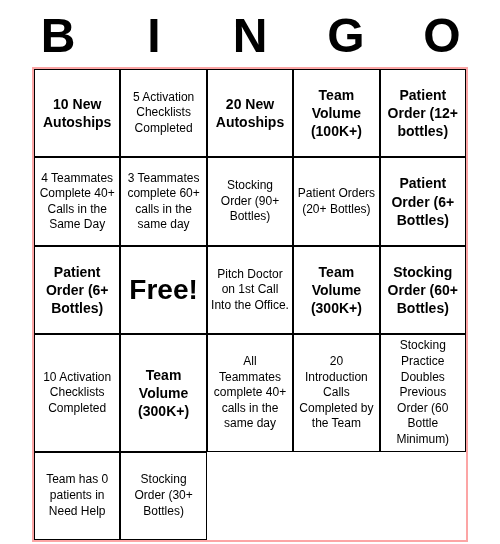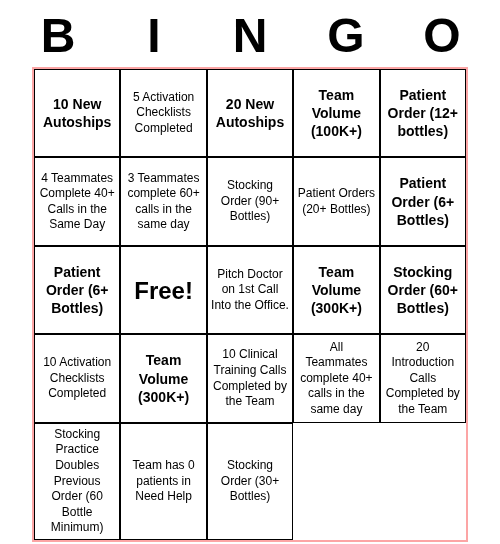--- a/index.html
+++ b/index.html
@@ -47,21 +47,21 @@
       font-size: 12px;
       font-family: Arial, sans-serif;
       line-height: 1.3;
       color: #000;
     }
     .bingo-cell.large-text {
       font-size: 14px;
       font-weight: bold;
     }
     .bingo-cell.free {
-      font-size: 24px;
+      font-size: 28px;
       font-weight: bold;
     }
   </style>
 </head>
 <body>
 
 <div class="bingo-header">
   <span class="bingo-letter">B</span>
   <span class="bingo-letter">I</span>
   <span class="bingo-letter">N</span>
@@ -80,19 +80,18 @@
     <div class="bingo-cell">Stocking Order (90+ Bottles)</div>
     <div class="bingo-cell">Patient Orders (20+ Bottles)</div>
     <div class="bingo-cell large-text">Patient Order (6+ Bottles)</div>
     <div class="bingo-cell large-text">Patient Order (6+ Bottles)</div>
     <div class="bingo-cell free">Free!</div>
     <div class="bingo-cell">Pitch Doctor on 1st Call Into the Office.</div>
     <div class="bingo-cell large-text">Team Volume (300K+)</div>
     <div class="bingo-cell large-text">Stocking Order (60+ Bottles)</div>
     <div class="bingo-cell">10 Activation Checklists Completed</div>
     <div class="bingo-cell large-text">Team Volume (300K+)</div>
-    <div class="bingo-cell">10 Clinical Training Calls Completed by the Team</div>
     <div class="bingo-cell">All Teammates complete 40+ calls in the same day</div>
     <div class="bingo-cell">20 Introduction Calls Completed by the Team</div>
     <div class="bingo-cell">Stocking Practice Doubles Previous Order (60 Bottle Minimum)</div>
     <div class="bingo-cell">Team has 0 patients in Need Help</div>
     <div class="bingo-cell">Stocking Order (30+ Bottles)</div>
   </div>
 
 </body></html>

